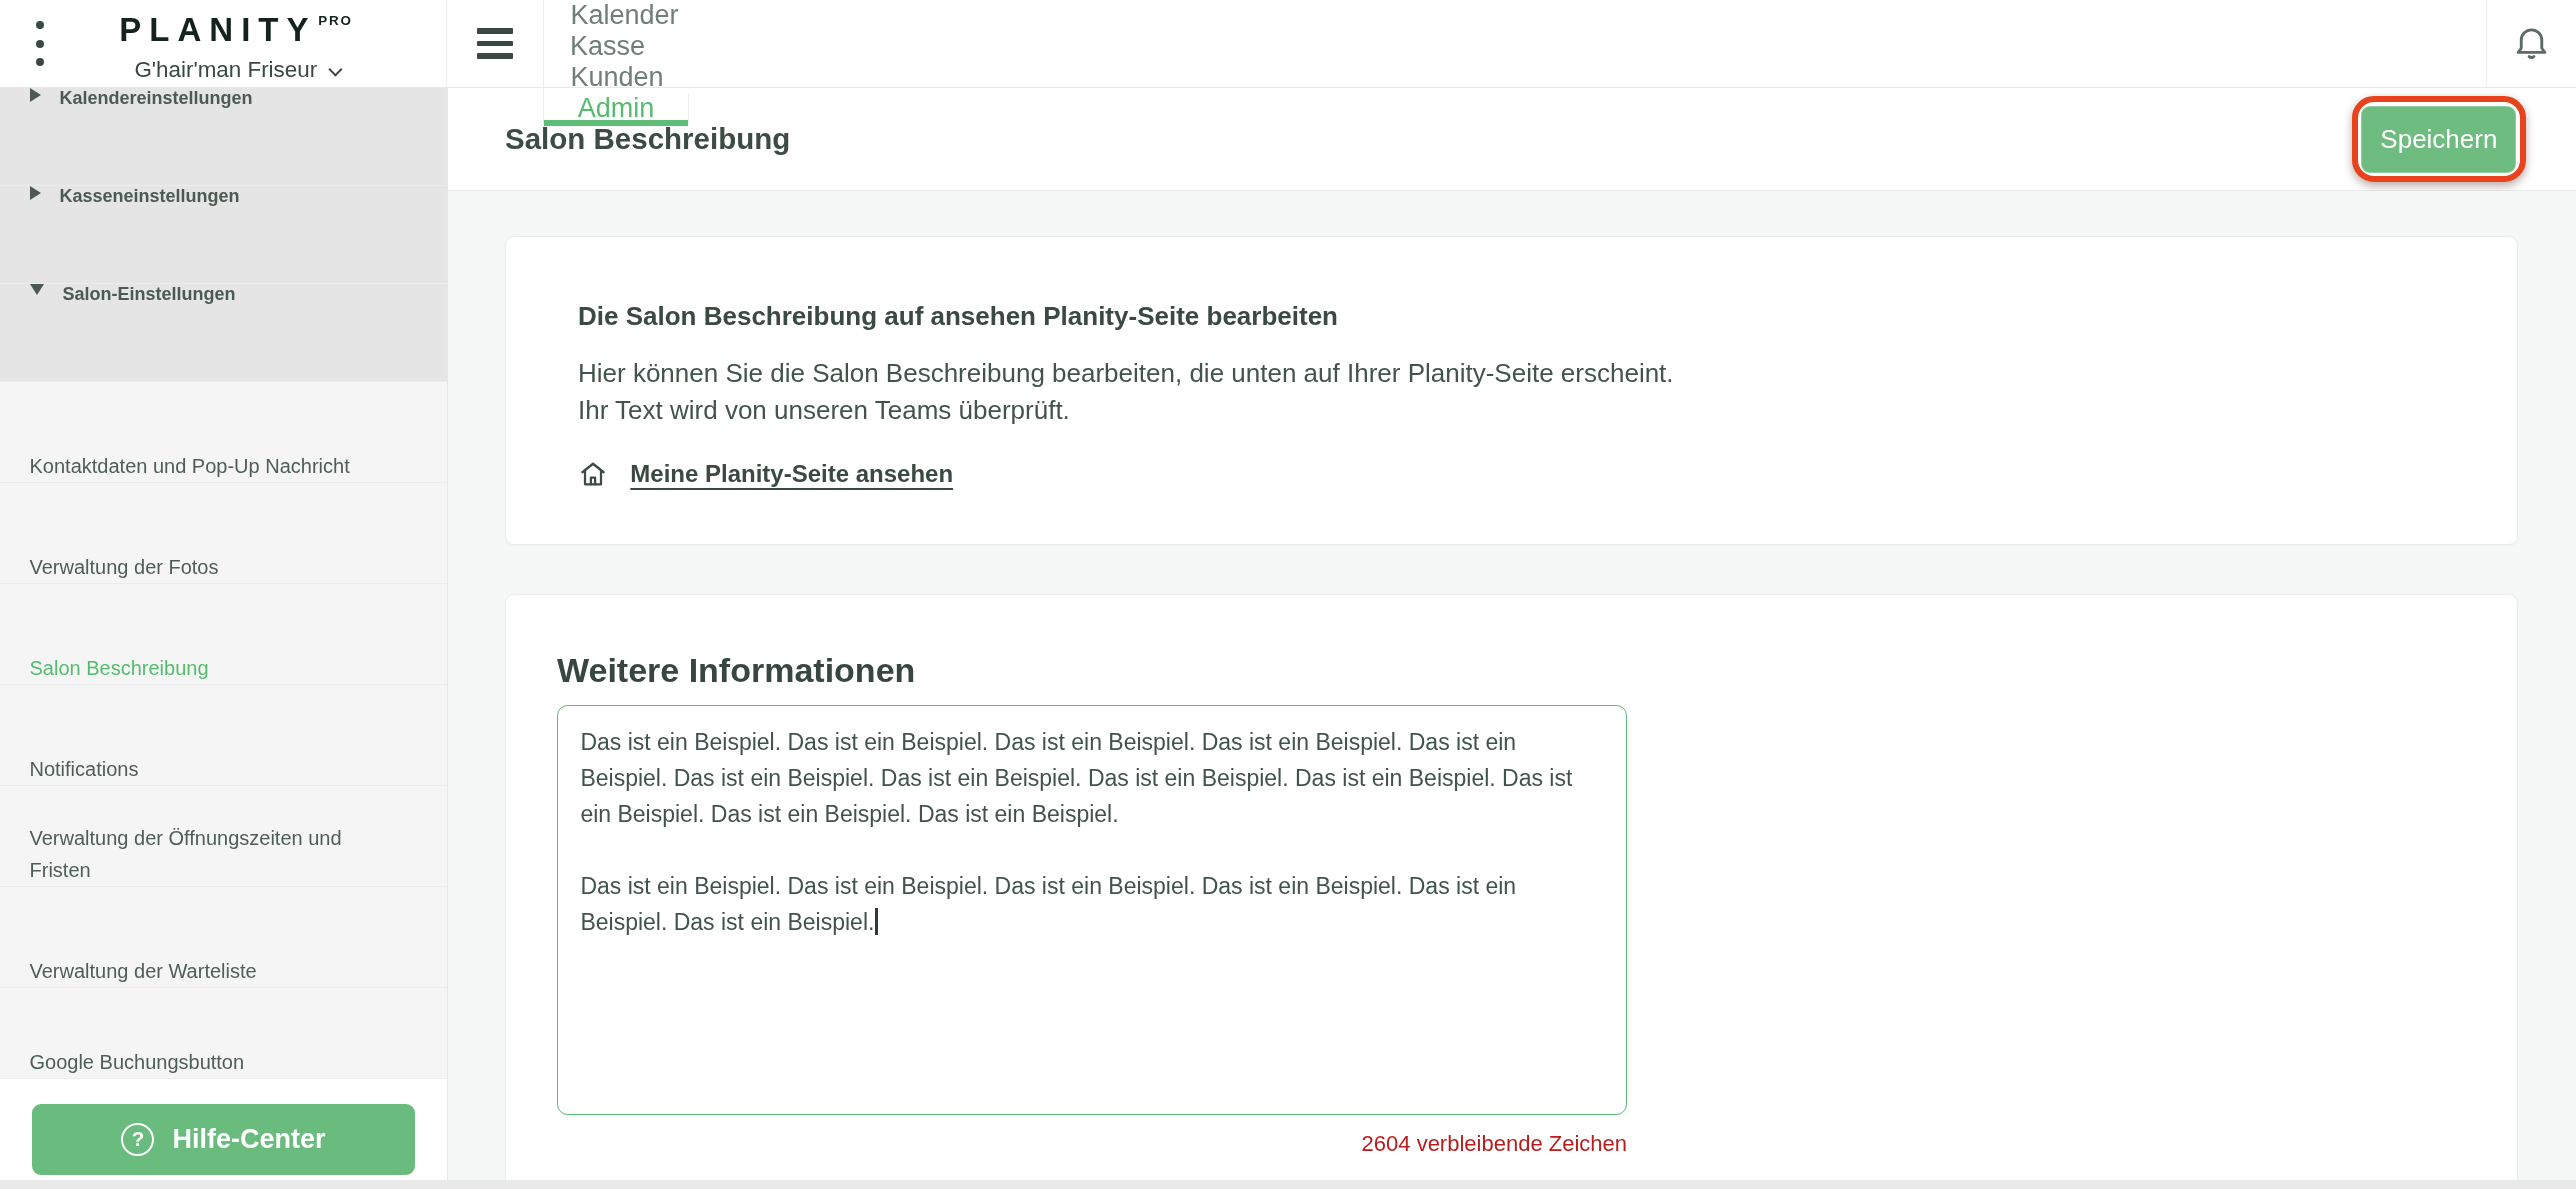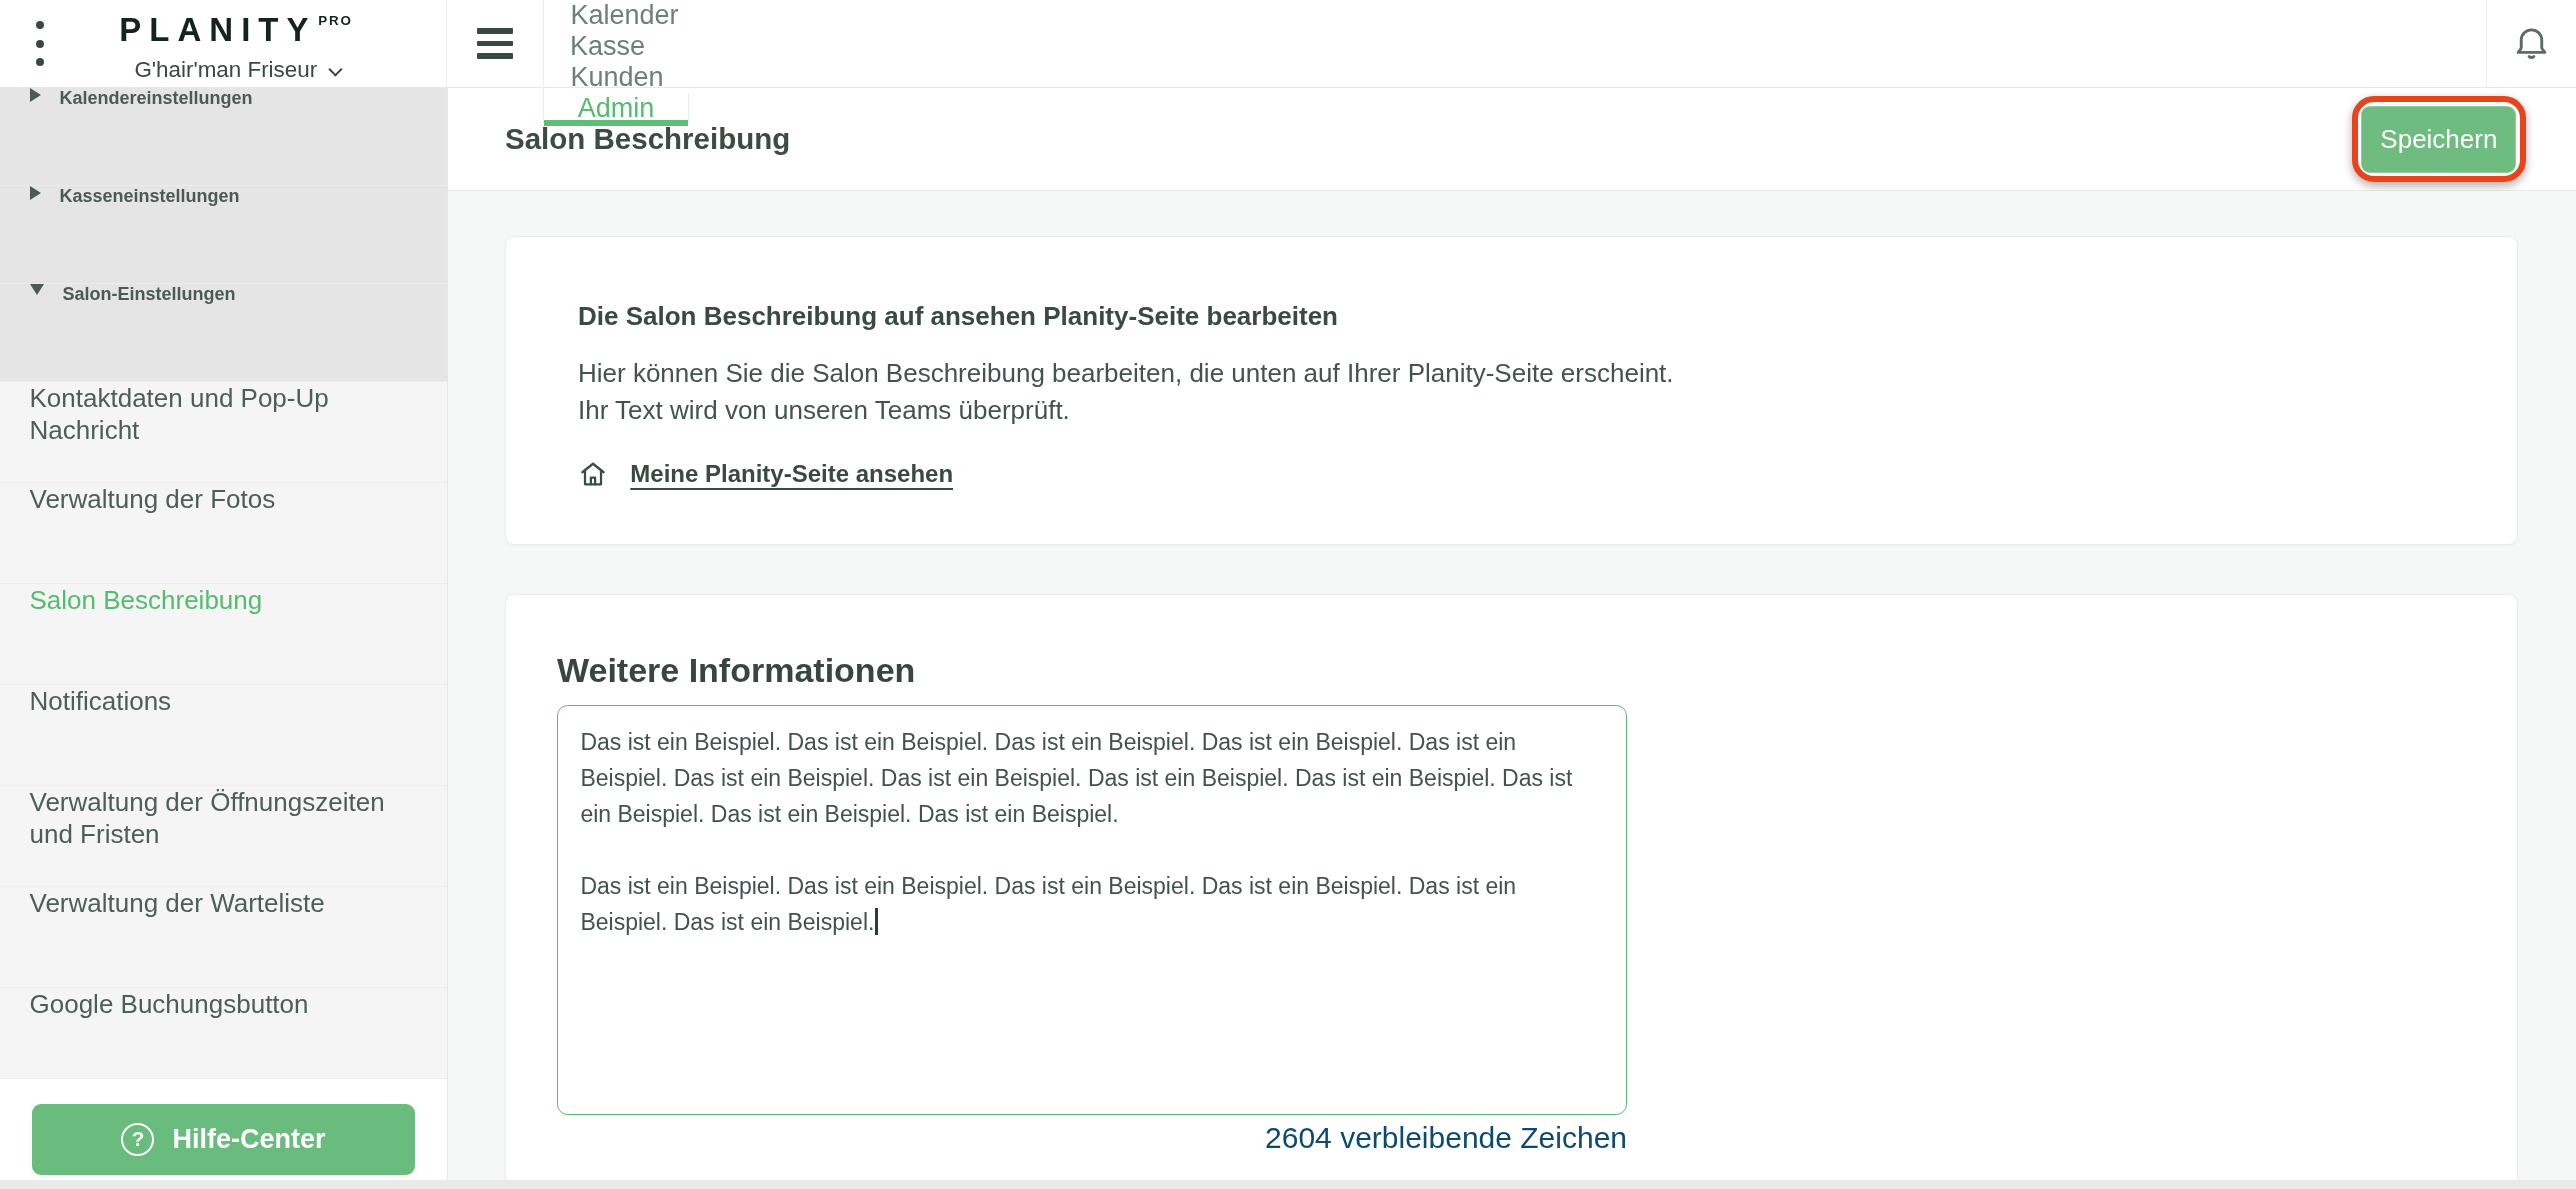--- a/index.html
+++ b/index.html
@@ -62,23 +62,23 @@
   }
   .side-section {
     height:98px; flex:0 0 auto; display:flex; 
     padding:0 36px 0 29.5px; border-bottom:0.9px solid #ececec;
     font-size:18px; font-weight:700; color:#4b5b53; background:#e5e5e5; cursor:pointer;
   }
   .tri { flex:0 0 auto; width:0; height:0; margin-right:19px; }
   .tri.right { border-left:11.6px solid #4b5b53; border-top:7.2px solid transparent; border-bottom:7.2px solid transparent; }
   .tri.down  { border-top:11.6px solid #4b5b53; border-left:7.2px solid transparent; border-right:7.2px solid transparent; }
   .side-item {
-    height:101px; flex:0 0 auto; display:flex; align-items:flex-start;
+    height:101px; flex:0 0 auto; display:flex; align-items:flex-end;
     padding:0 43px 0 29.5px; border-bottom:0.9px solid #ececec;
-    font-size:26px; line-height:32px; color:#4e5e56; background:#f5f5f6; cursor:pointer;
+    font-size:20px; line-height:32px; color:#4e5e56; background:#f5f5f6; cursor:pointer;
   }
   .side-item.short { height:91px; }
   .side-item.active { color:#54bc6d; }
   .sidebar-footer { flex:1; background:#fff; padding:25px 32px 0; }
   .help-button {
     height:71px; background:#69bc7d; border:none; border-radius:9px; width:100%;
     color:#fff; font-size:27px; font-weight:700;
     display:flex; align-items:center; justify-content:center; gap:18px; cursor:pointer;
     font-family:inherit;
   }
@@ -131,21 +131,21 @@
     border:1.8px solid #5ab973; border-radius:10.7px;
     padding:18px 22.4px; font-size:23px; line-height:36px; color:#42534b;
     overflow:hidden; cursor:text; background:#fff;
   }
   .editor-box p { margin:0; }
   .editor-box p + p { margin-top:36px; }
   .caret {
     display:inline-block; width:2.7px; height:27px; background:#2e3c36;
     margin-left:0.9px; vertical-align:-4.5px;
   }
-  .char-counter { width:1070px; text-align:right; margin-top:6px; font-size:30px; color:#0c4a6e; }
+  .char-counter { width:1070px; text-align:right; margin-top:16px; font-size:22px; color:#b91c1c; }
 
   svg { display:block; }
 </style>
 </head>
 <body>
 
 <div class="screen">
 
   <header class="topbar">
     <div class="topbar-left">

